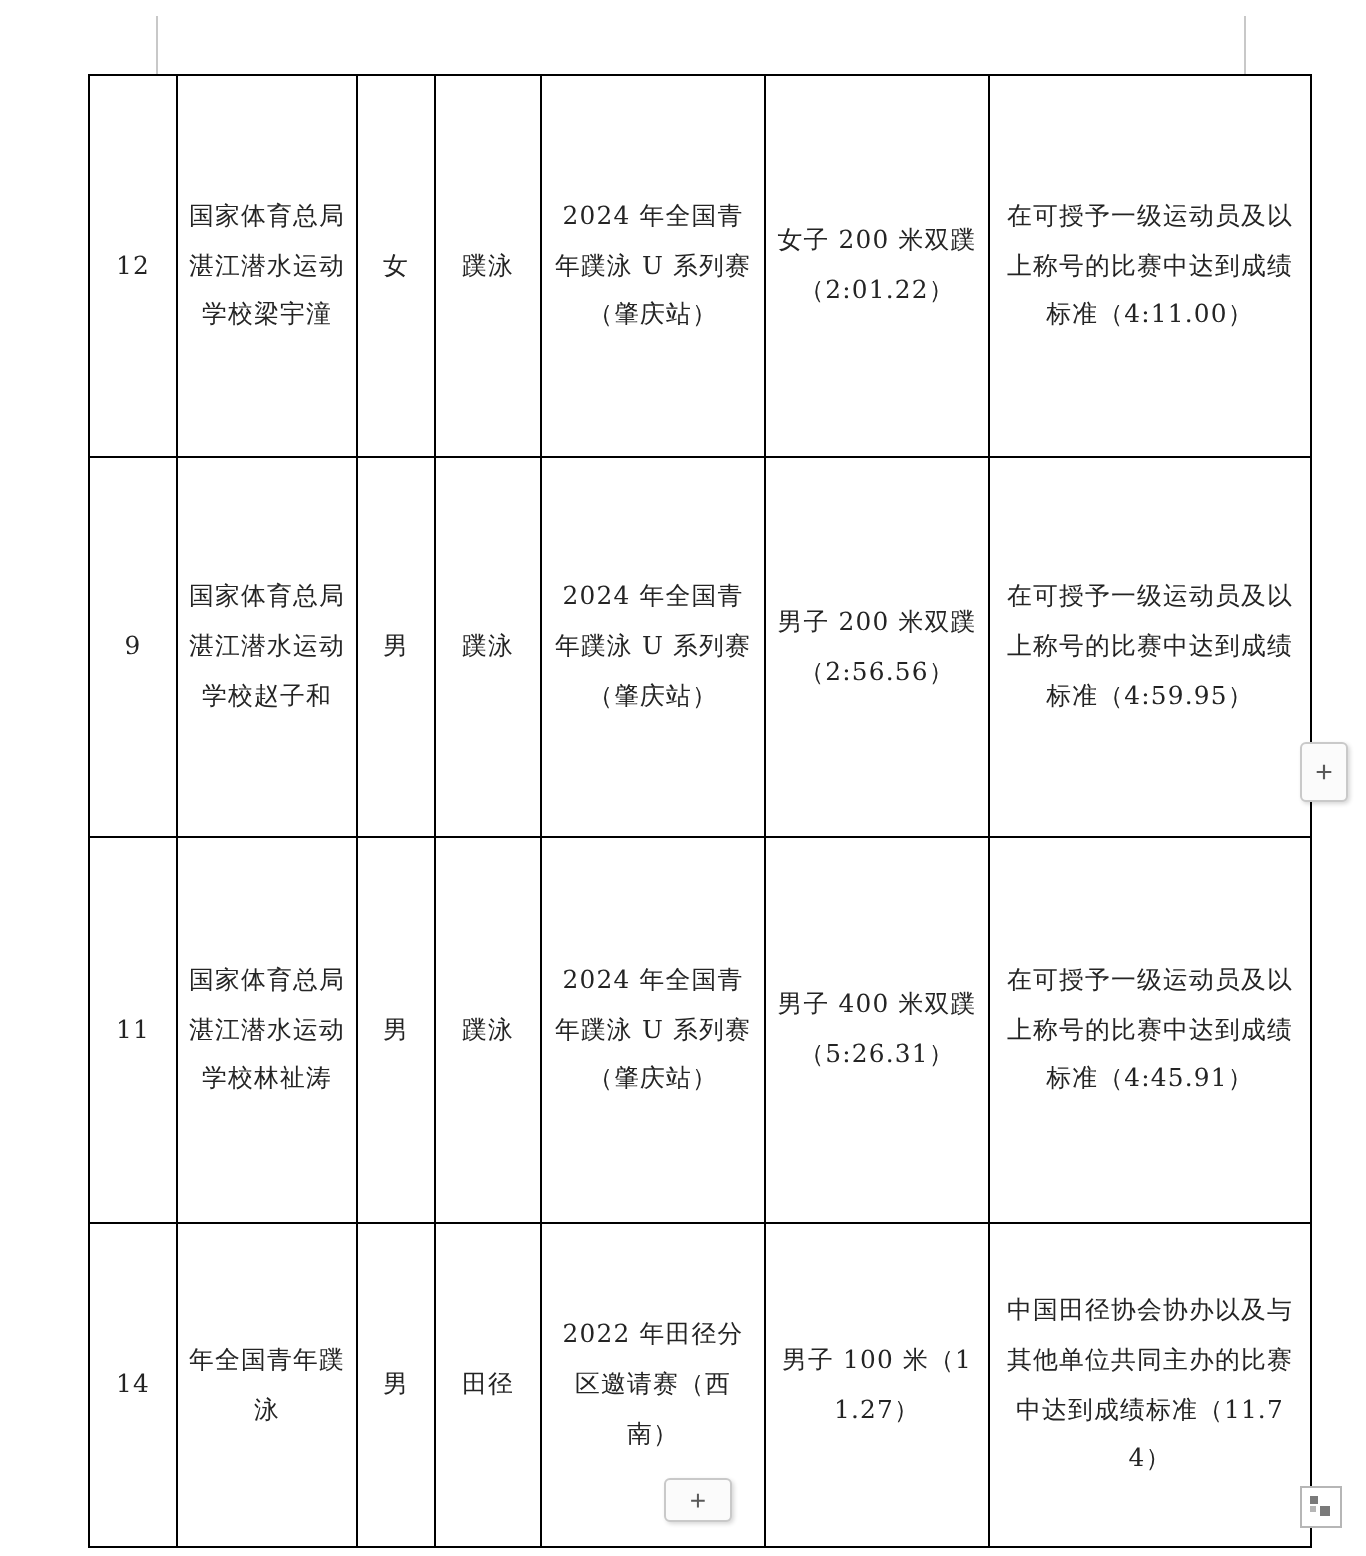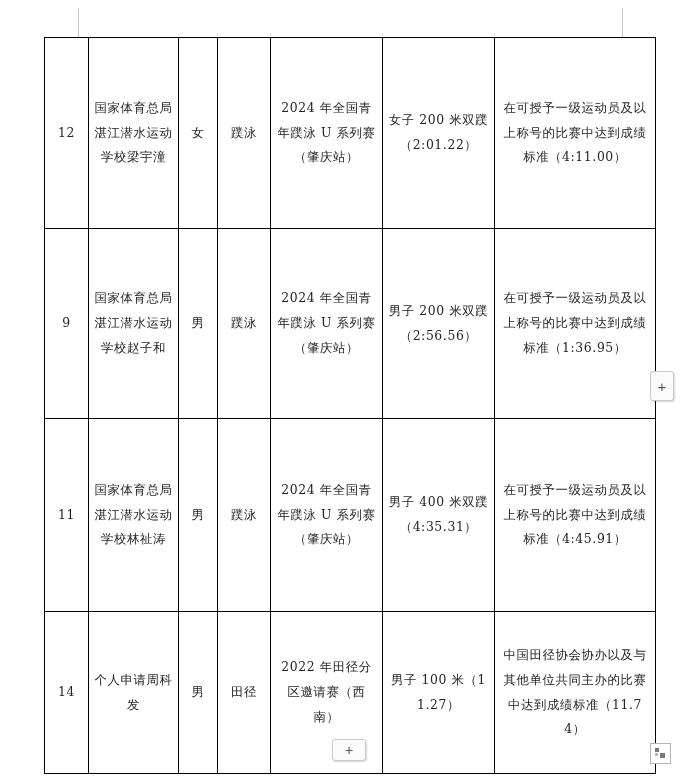--- a/index.html
+++ b/index.html
@@ -160,36 +160,36 @@
         <td class="cell-std">在可授予一级运动员及以上称号的比赛中达到成绩标准（4:11.00）</td>
       </tr>
 
       <tr class="r-12">
         <td class="cell-index">9</td>
         <td class="cell-unit">国家体育总局湛江潜水运动学校赵子和</td>
         <td class="cell-sex">男</td>
         <td class="cell-sport">蹼泳</td>
         <td class="cell-comp">2024 年全国青年蹼泳 U 系列赛（肇庆站）</td>
         <td class="cell-event">男子 200 米双蹼（2:56.56）</td>
-        <td class="cell-std">在可授予一级运动员及以上称号的比赛中达到成绩标准（1:36.95）</td>
+        <td class="cell-std">在可授予一级运动员及以上称号的比赛中达到成绩标准（4:59.95）</td>
       </tr>
 
       <tr class="r-13">
         <td class="cell-index">11</td>
         <td class="cell-unit">国家体育总局湛江潜水运动学校林祉涛</td>
         <td class="cell-sex">男</td>
         <td class="cell-sport">蹼泳</td>
         <td class="cell-comp">2024 年全国青年蹼泳 U 系列赛（肇庆站）</td>
-        <td class="cell-event">男子 400 米双蹼（4:35.31）</td>
+        <td class="cell-event">男子 400 米双蹼（5:26.31）</td>
         <td class="cell-std">在可授予一级运动员及以上称号的比赛中达到成绩标准（4:45.91）</td>
       </tr>
 
       <tr class="r-14">
         <td class="cell-index">14</td>
-        <td class="cell-unit">个人申请周科发</td>
+        <td class="cell-unit">年全国青年蹼泳</td>
         <td class="cell-sex">男</td>
         <td class="cell-sport">田径</td>
         <td class="cell-comp">2022 年田径分区邀请赛（西南）</td>
         <td class="cell-event">男子 100 米（11.27）</td>
         <td class="cell-std">中国田径协会协办以及与其他单位共同主办的比赛中达到成绩标准（11.74）</td>
       </tr>
 
     </tbody>
   </table>
 

